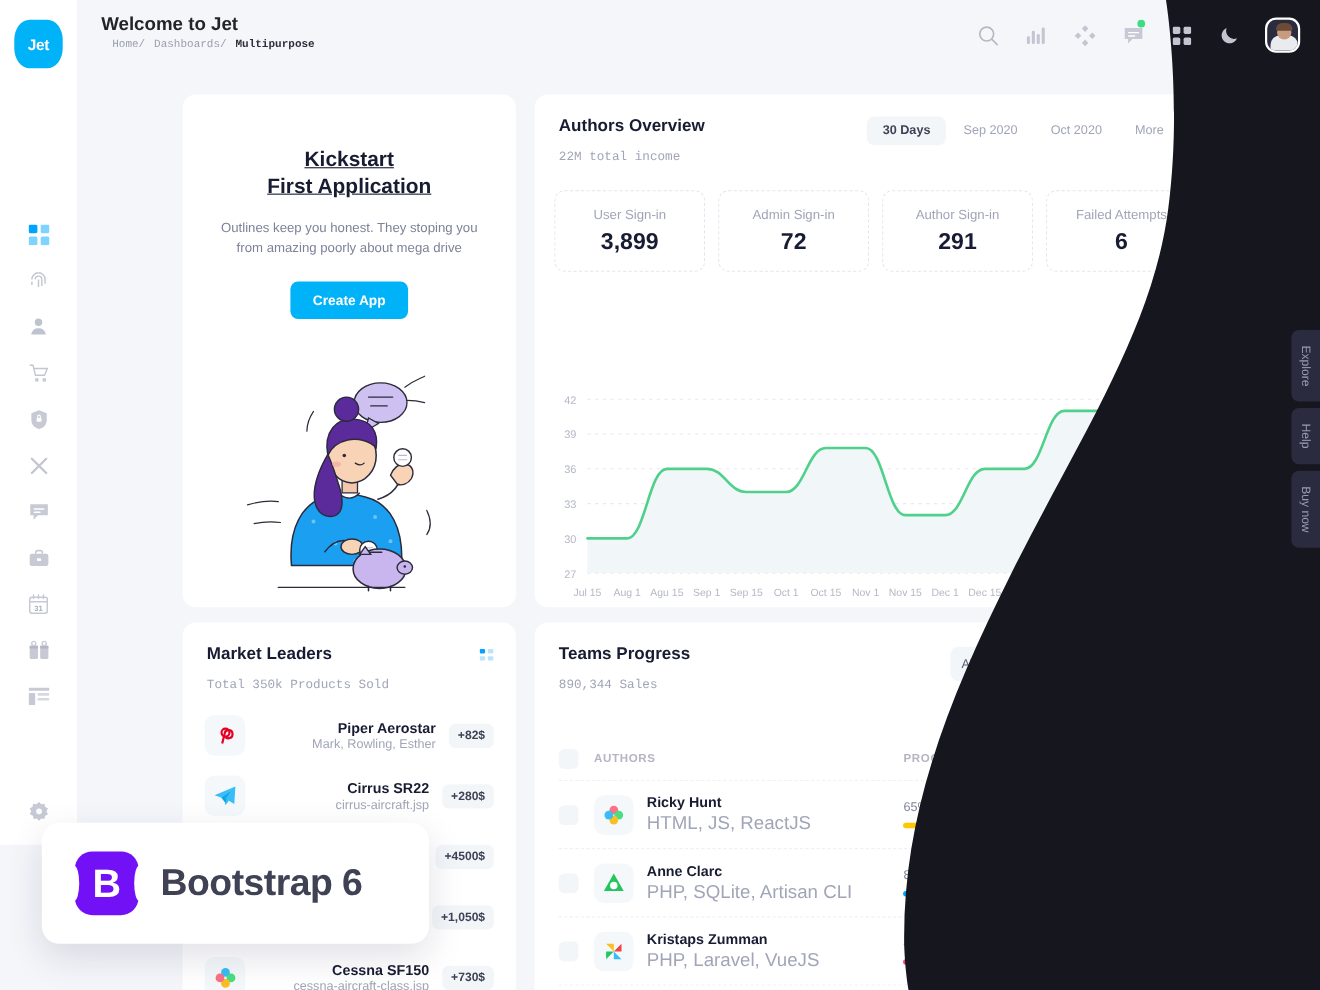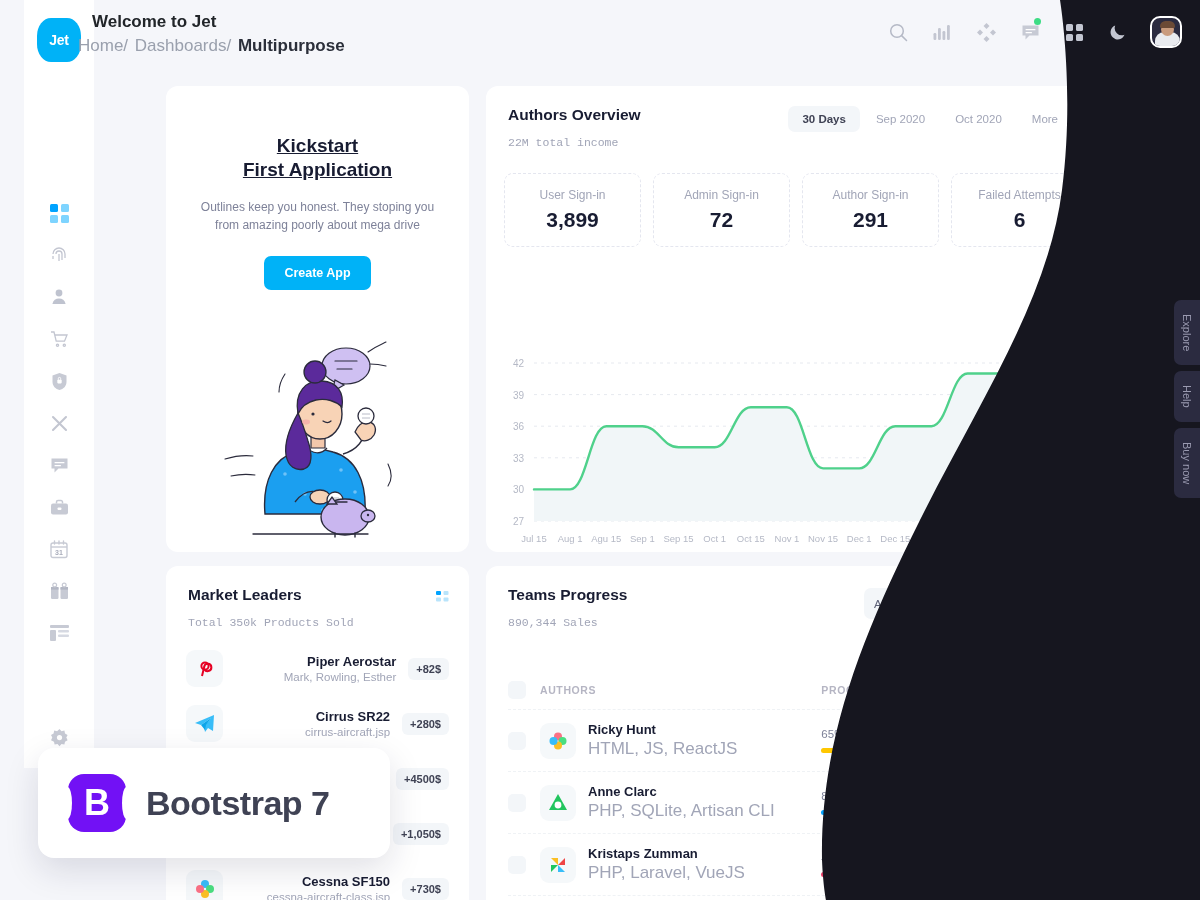--- a/index.html
+++ b/index.html
@@ -10,38 +10,38 @@
     position:relative;
     color:#212529;
   }
 
   
   #root { position:absolute; inset:0; }
 
   
   .sidebar {
     position:absolute; left:0; top:0; width:70px; height:768px;
-    background:#ffffff; display:flex; flex-direction:column; align-items:center;margin-left:24px;
+    background:#ffffff; display:flex; flex-direction:column; align-items:center;
   }
   .logo {
     width:44px; height:44px; margin-top:18px;
     background:#00b2f7; color:#fff;
     border-radius:14px 14px 14px 14px/ 18px 18px 18px 18px;
     display:flex; align-items:center; justify-content:center;
     font-size:14px; font-weight:bold; letter-spacing:-.3px;
   }
   .side-icons { margin-top:140px; display:flex; flex-direction:column; gap:20px; align-items:center; }
   .side-ic { width:34px; height:22px; display:flex; align-items:center; justify-content:center; }
   .side-ic svg { display:block; }
   .gear-wrap { position:absolute; bottom:18px; left:0; width:70px; display:flex; justify-content:center; }
 
   
   .header { position:absolute; left:70px; top:0; right:0; height:66px; }
   .page-title { position:absolute; left:22px; top:12px; font-size:17px; font-weight:bold; color:#212529; }
-  .crumbs { position:absolute; left:8px; top:36px; font-size:17px; color:#9aa0ad; }
+  .crumbs { position:absolute; left:32px; top:36px; font-size:10px; color:#9aa0ad;font-family:Liberation Mono, monospace; }
   .crumbs .cur { color:#2b2f3a; font-weight:bold; }
   .crumbs span { margin-right:2px; }
   .hdr-icons { position:absolute; right:18px; top:16px; display:flex; align-items:center; gap:20px; }
   .hdr-ic { position:relative; width:24px; height:24px; display:flex; align-items:center; justify-content:center; }
   .dot-green { position:absolute; top:-2px; right:1px; width:7px; height:7px; border-radius:50%; background:#3ddc84; }
   .avatar {
     width:32px; height:32px; border-radius:10px; overflow:hidden;
     background:linear-gradient(160deg,#e8eaef 0%,#cfd4de 100%);
     border:2px solid #fff; position:relative;
   }
@@ -1132,14 +1132,14 @@
 <div class="edge-tabs">
   <div class="etab">Explore</div>
   <div class="etab">Help</div>
   <div class="etab">Buy now</div>
 </div>
 
 <div id="bsbadge">
   <div class="bs-logo">
     <span class="bs-b">B</span>
   </div>
-  <div class="bs-txt">Bootstrap 7</div>
+  <div class="bs-txt">Bootstrap 6</div>
 </div>
 
 </body></html>

